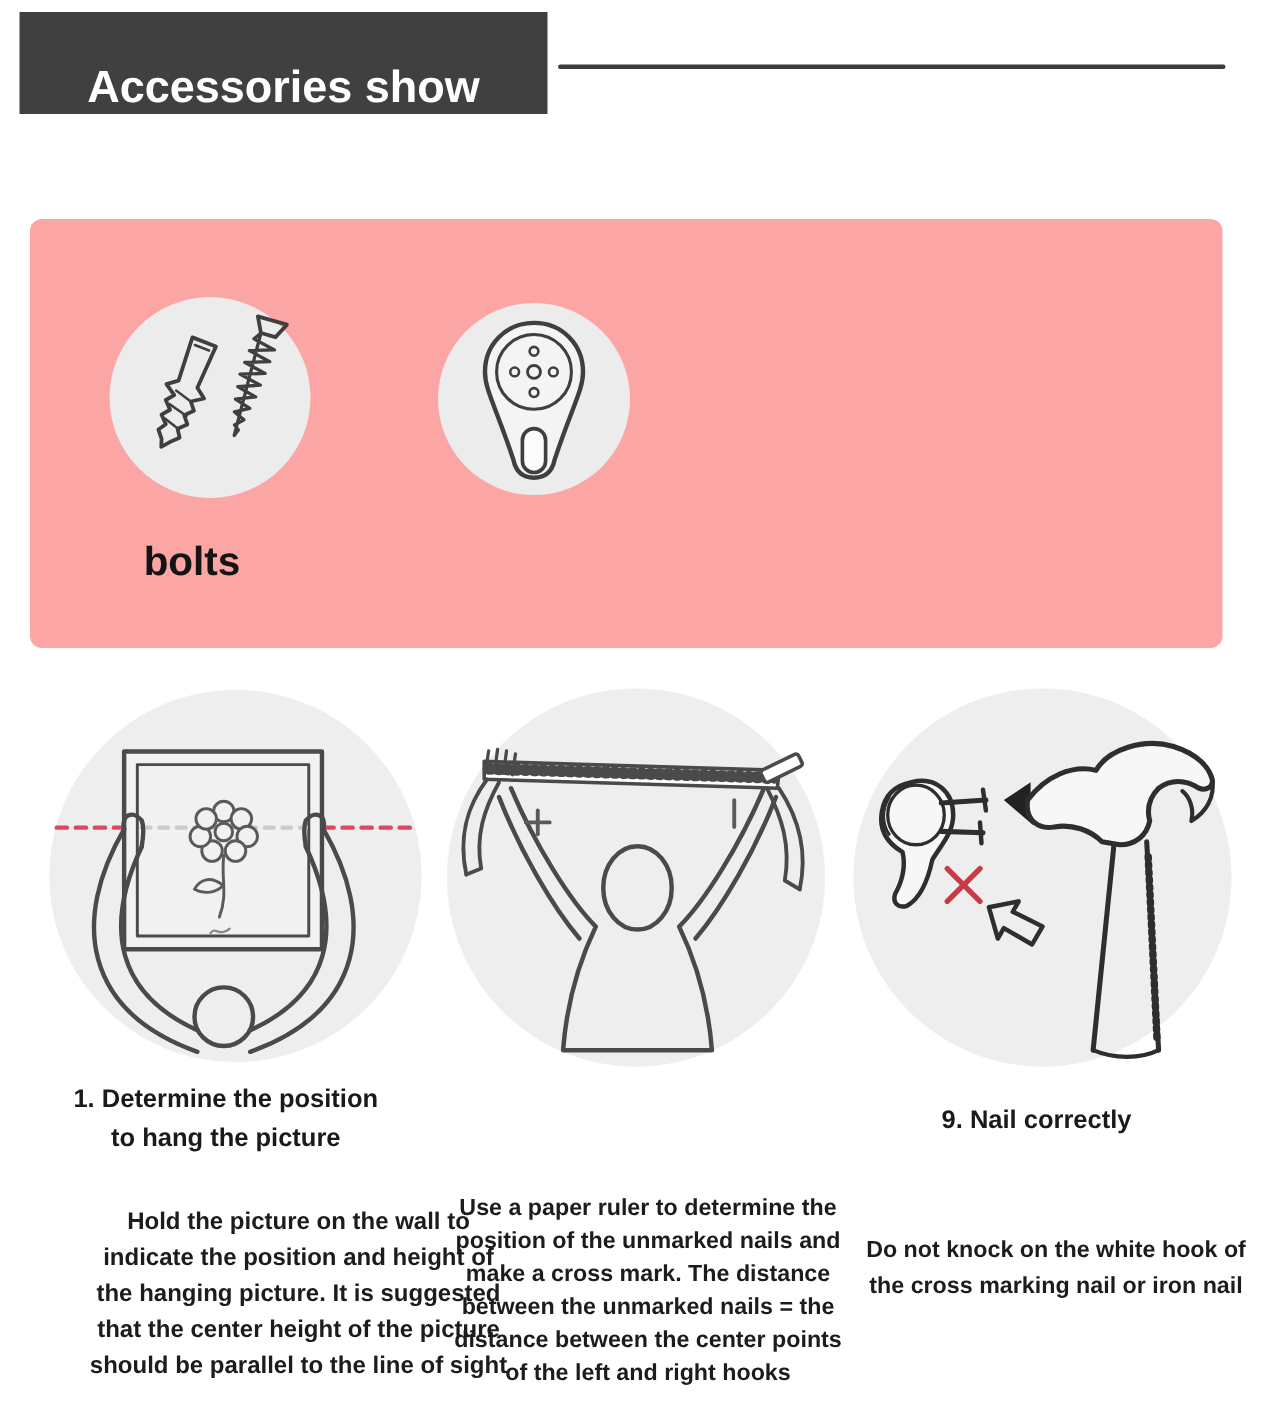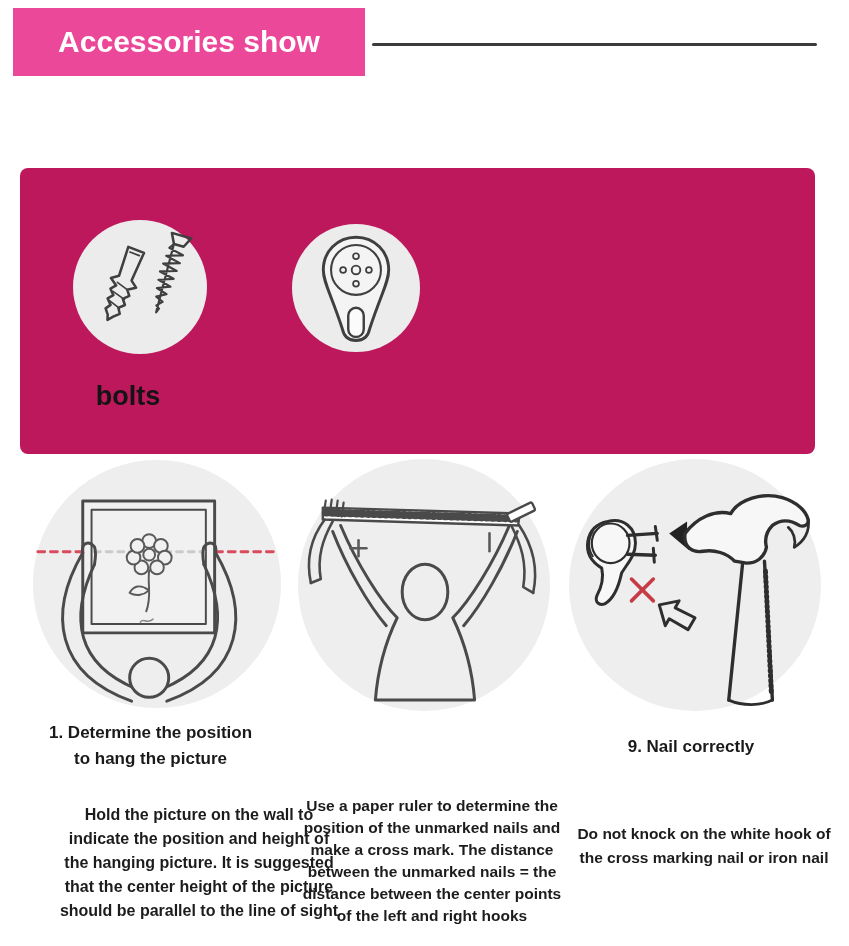--- a/index.html
+++ b/index.html
@@ -2,28 +2,28 @@
 <html><head>
 <meta charset="utf-8">
 <style>
   * { margin:0; padding:0; box-sizing:border-box; }
   html,body { width:849px; height:946px; background:#ffffff;
     font-family:"Liberation Sans", sans-serif; color:#161616; overflow:hidden; }
   .stage { position:relative; width:849px; height:946px; }
 
   
   .header-box { position:absolute; left:13px; top:8px; width:352px; height:68px;
-    background:#ec4899; color:#ffffff; display:flex; align-items:center; justify-content:center;
+    background:#404040; color:#ffffff; display:flex; align-items:flex-end; justify-content:center;
     font-size:30px; font-weight:700; }
   .header-line { position:absolute; left:372px; top:43px; width:445px; height:3px;
     background:#3c3c3c; border-radius:2px; }
 
   
-  .panel { position:absolute; left:20px; top:168px; width:795px; height:286px;
-    background:#be185d; border-radius:8px; }
+  .panel { position:absolute; left:20px; top:146px; width:795px; height:286px;
+    background:#fca5a5; border-radius:8px; }
   .acc-circle { position:absolute; border-radius:50%; background:#ececec;
     display:flex; align-items:center; justify-content:center; }
   .acc-bolts { left:53px; top:52px; width:134px; height:134px; }
   .acc-hooks { left:272px; top:56px; width:128px; height:128px; }
   .acc-label { position:absolute; top:213px; width:180px; text-align:center;
     font-size:27px; font-weight:700; color:#141414; }
   .lbl-bolts { left:18px; }
   .lbl-hooks { left:231px; }
 
   

